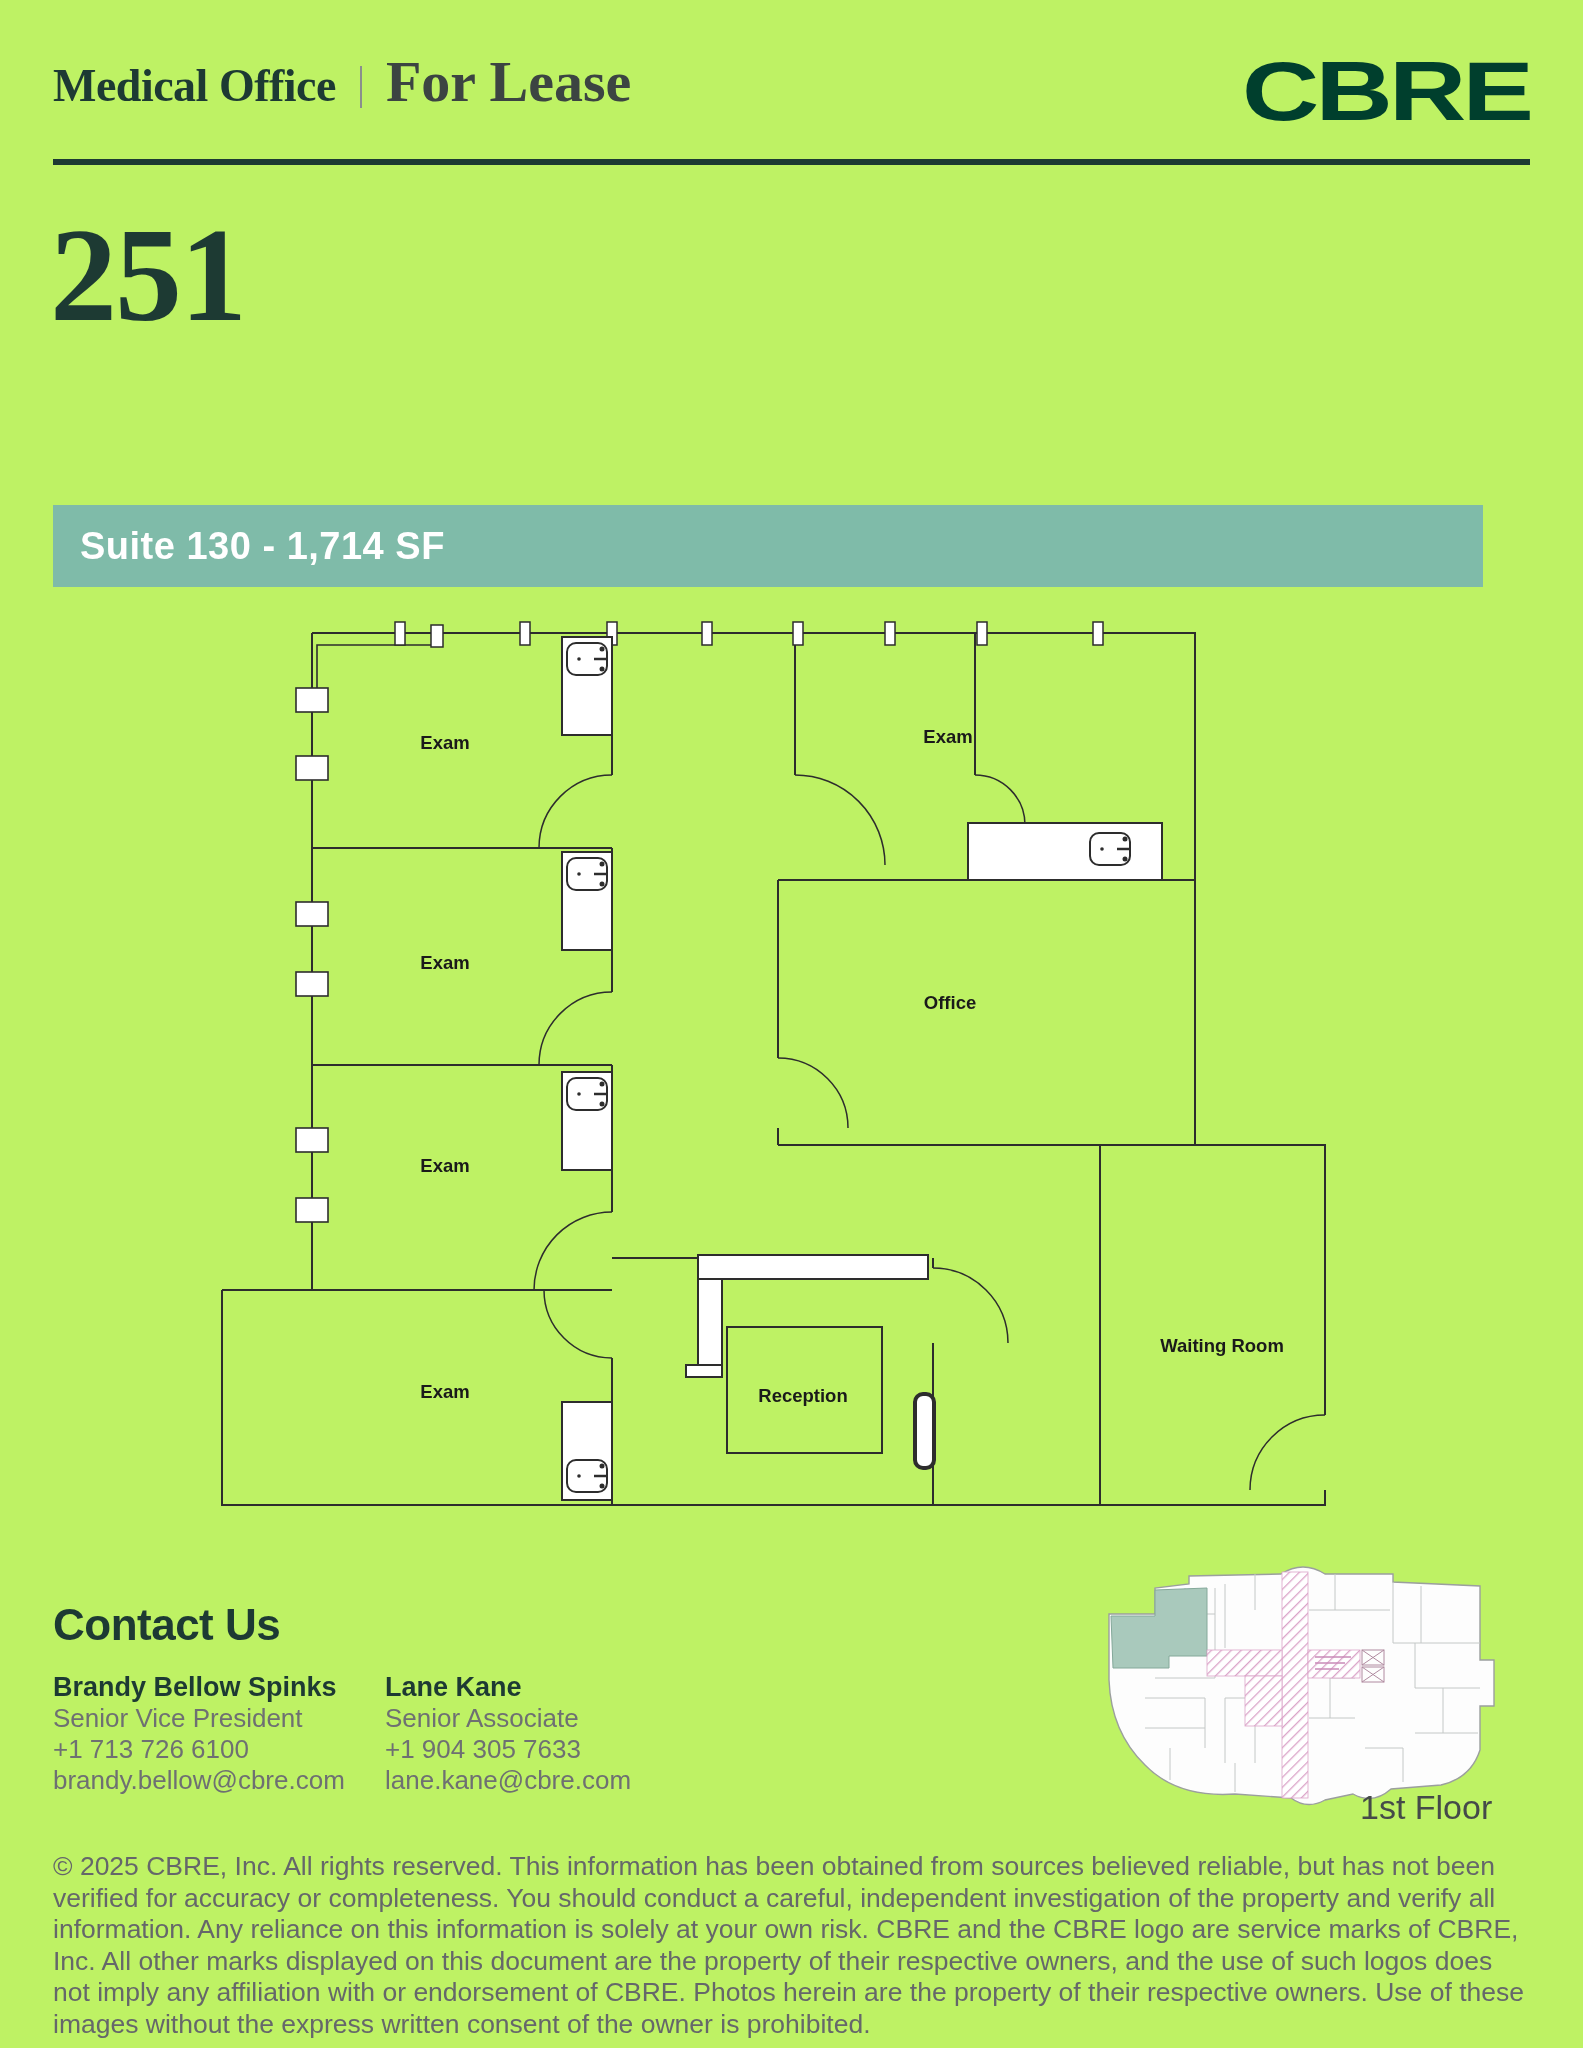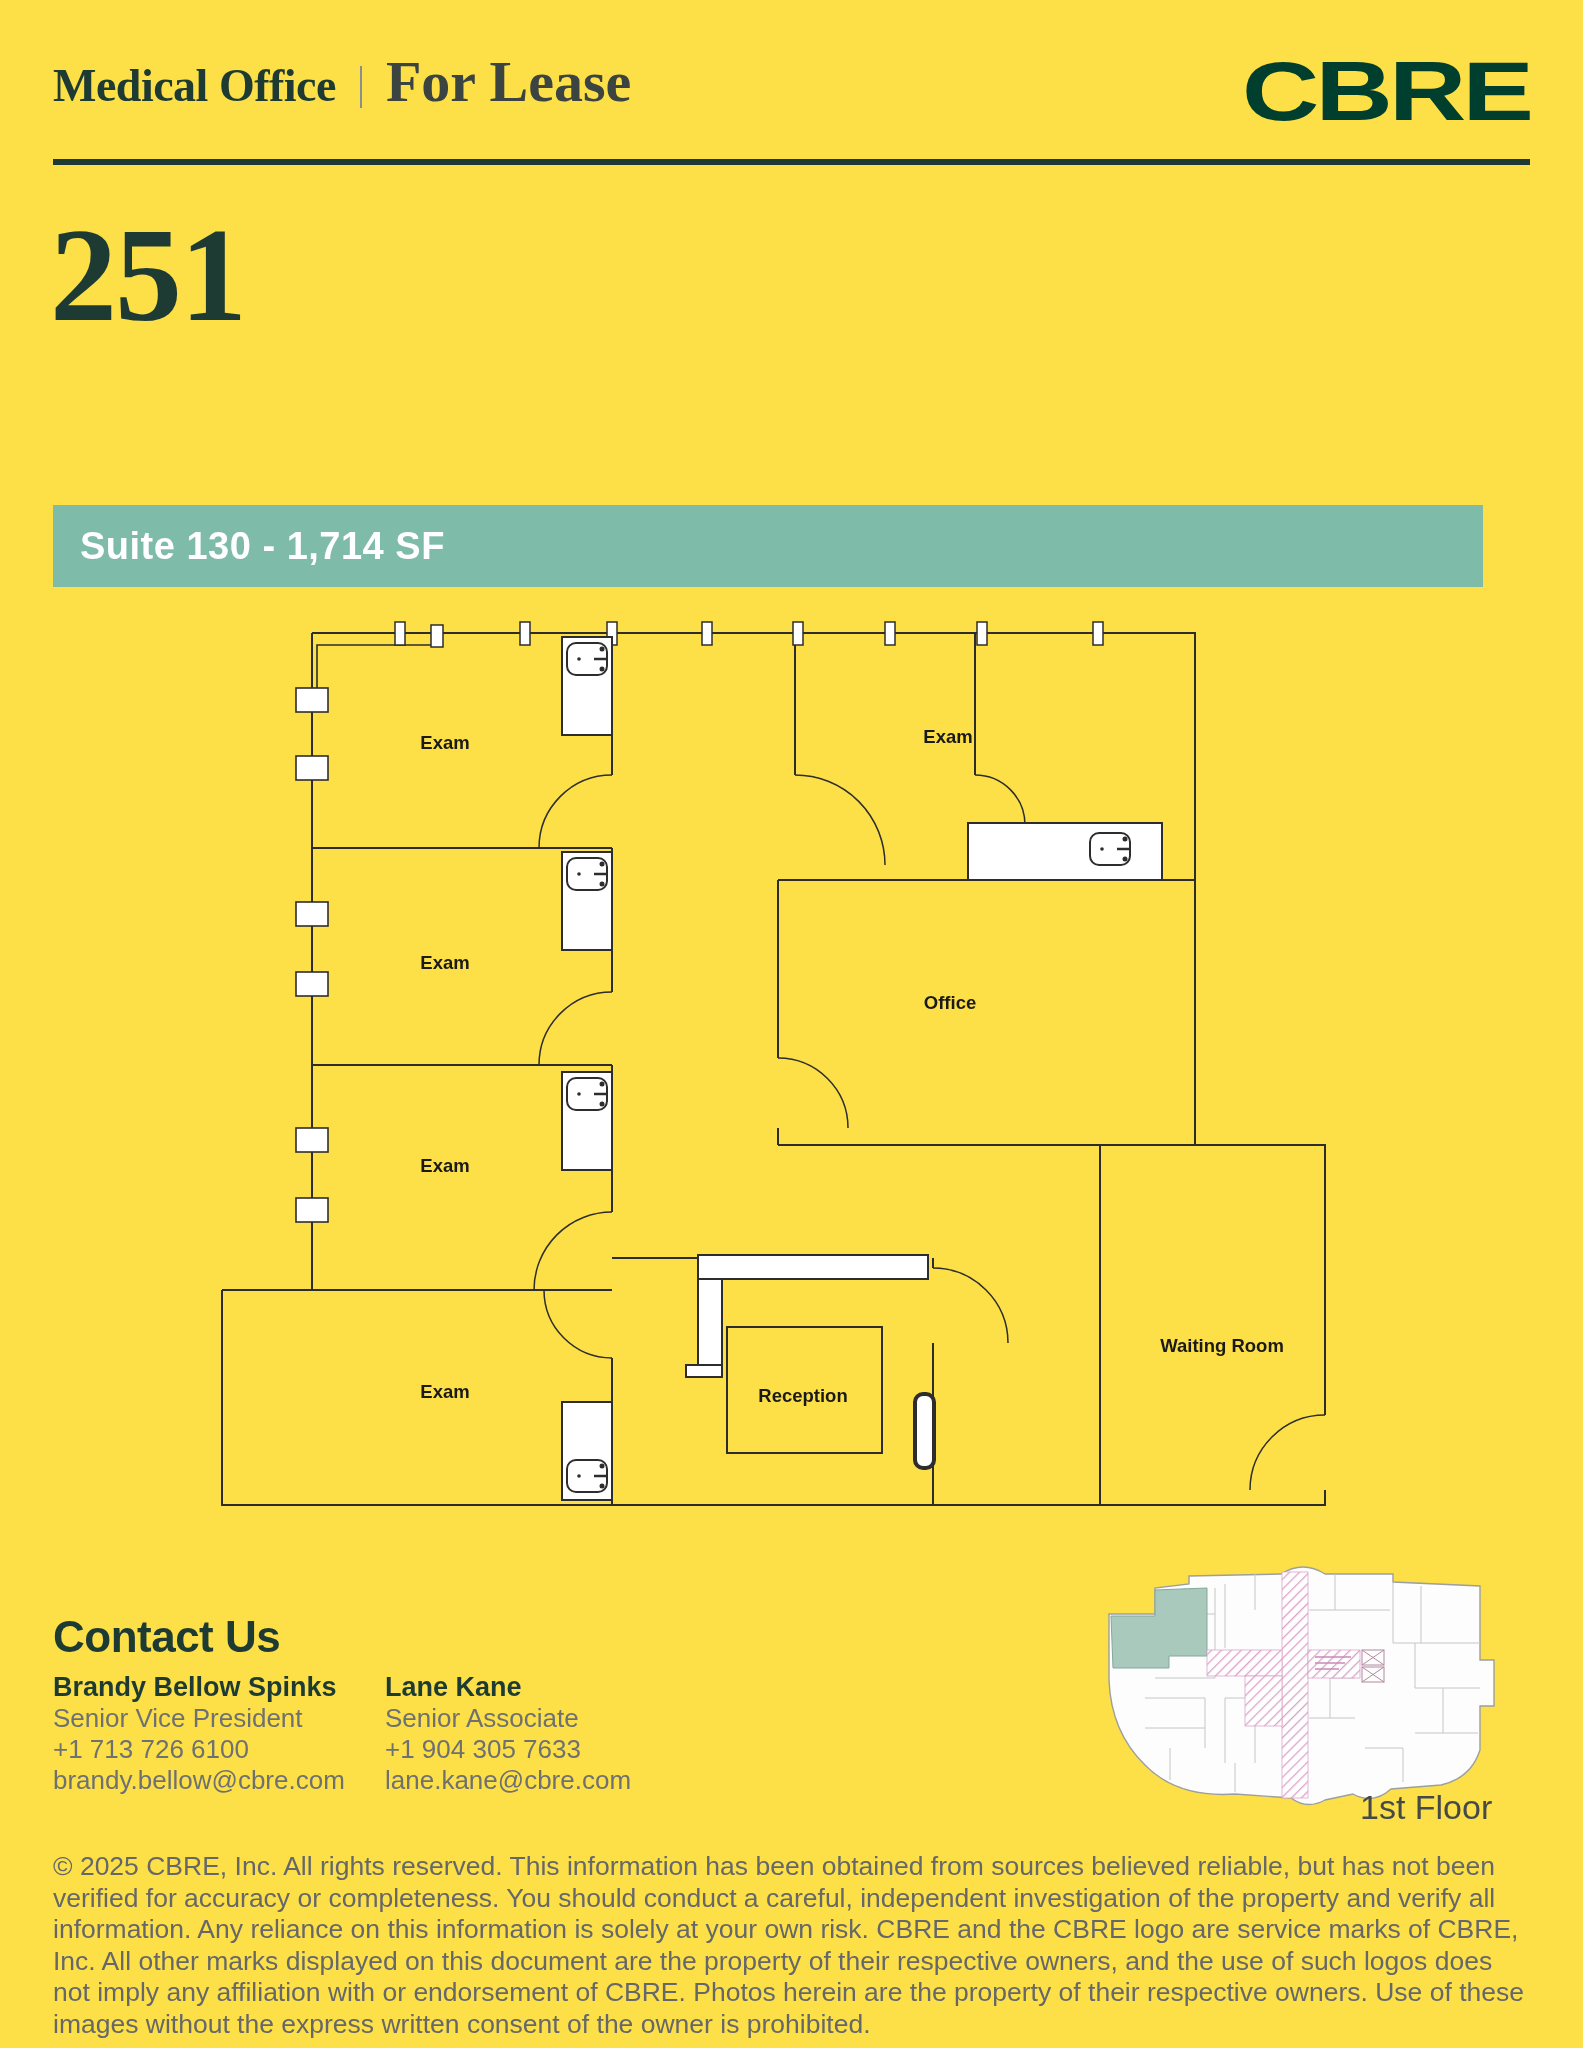--- a/index.html
+++ b/index.html
@@ -4,21 +4,21 @@
 <style>
   :root{
     --brand-green:#003F2D;
     --heading-green:#1D3A33;
     --banner-green:#7FBBA9;
     --body-gray:#65676A;
     --mid-gray:#4F4F4F;
   }
   *{margin:0;padding:0;box-sizing:border-box;}
   body{font-family:"Liberation Sans",sans-serif;background:#e9e9e9;}
-  #page{position:relative;width:1583px;height:2048px;background:#fde047;overflow:hidden;margin:0 auto;}
+  #page{position:relative;width:1583px;height:2048px;background:#bef264;overflow:hidden;margin:0 auto;}
 
   
   #masthead{position:absolute;left:53px;top:48px;display:flex;align-items:baseline;}
   #masthead .cat{font-family:"Liberation Serif",serif;font-weight:700;font-size:46px;color:var(--heading-green);letter-spacing:-.5px;}
   #masthead .bar{display:inline-block;width:2px;height:42px;background:#8a8f8d;margin:0 24px;transform:translateY(7px);overflow:hidden;color:transparent;}
   #masthead .status{font-family:"Liberation Serif",serif;font-weight:700;font-size:58px;color:#3C4442;}
   #logo{position:absolute;right:53px;top:56px;}
   #rule{position:absolute;left:53px;top:159px;width:1477px;height:6px;background:var(--heading-green);}
 
   
@@ -27,21 +27,21 @@
 
   
   #banner{position:absolute;left:53px;top:505px;width:1430px;height:82px;background:var(--banner-green);display:flex;align-items:center;}
   #banner .lbl{color:#fff;font-weight:700;font-size:38px;padding-left:27px;letter-spacing:.5px;}
 
   
   #plan{position:absolute;left:160px;top:618px;width:1190px;height:902px;}
   #plan text{font-family:"Liberation Sans",sans-serif;font-weight:700;font-size:18.5px;fill:#1a1a1a;text-anchor:middle;}
 
   
-  #contact-heading{position:absolute;left:53px;top:1600px;font-size:44px;font-weight:700;color:var(--heading-green);letter-spacing:-.5px;margin-top:12px;}
+  #contact-heading{position:absolute;left:53px;top:1600px;font-size:44px;font-weight:700;color:var(--heading-green);letter-spacing:-.5px;}
   .person{position:absolute;top:1672px;}
   #person-0{left:53px;} #person-1{left:385px;}
   .person .name{font-size:27px;font-weight:700;color:var(--heading-green);margin-bottom:0;}
   .person .line{font-size:26px;line-height:31px;color:#6E7072;}
 
   
   #miniplan{position:absolute;left:1085px;top:1558px;width:420px;height:250px;}
   #floor-label{position:absolute;left:1360px;top:1788px;font-size:34px;color:#454A49;}
 
   

